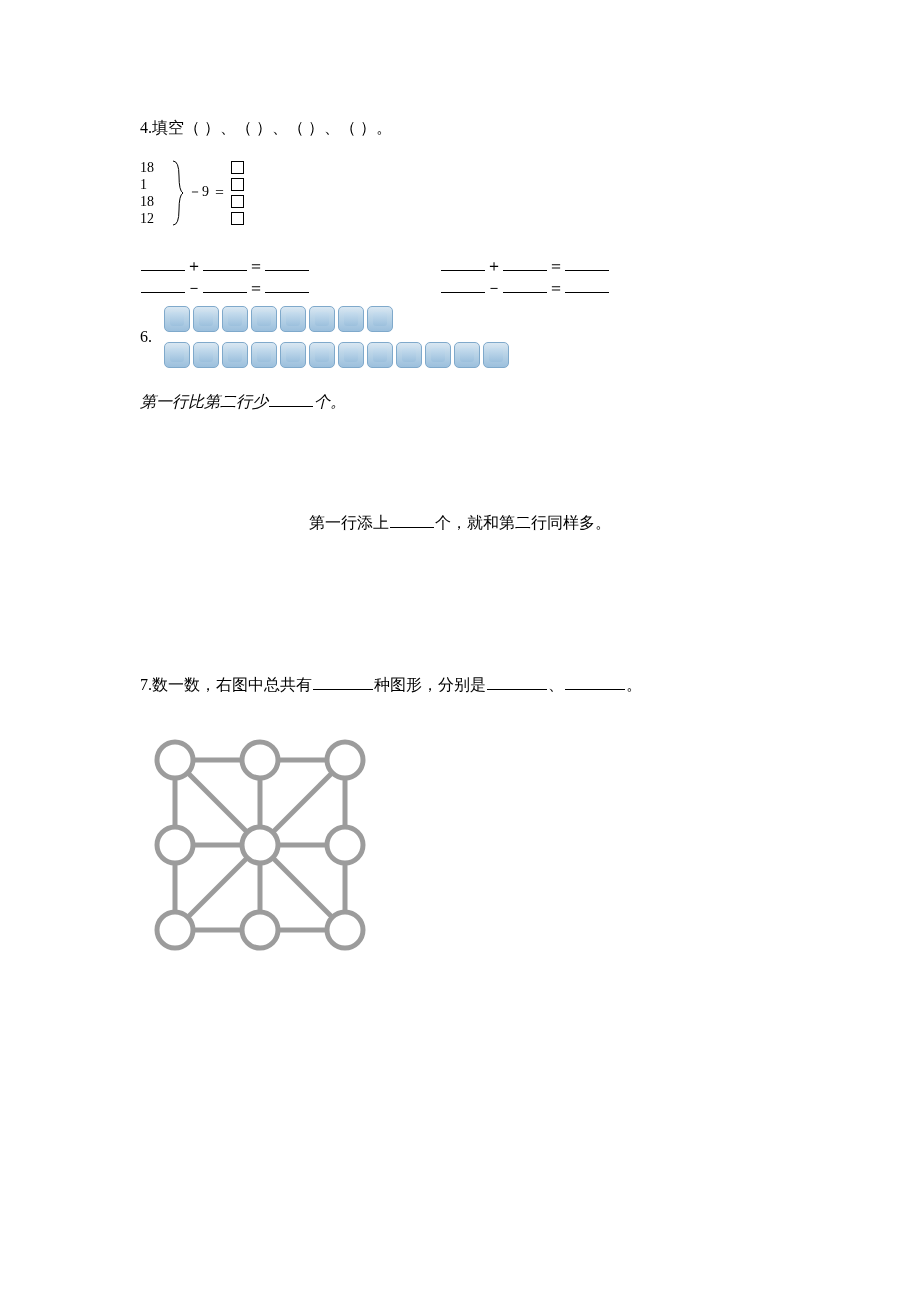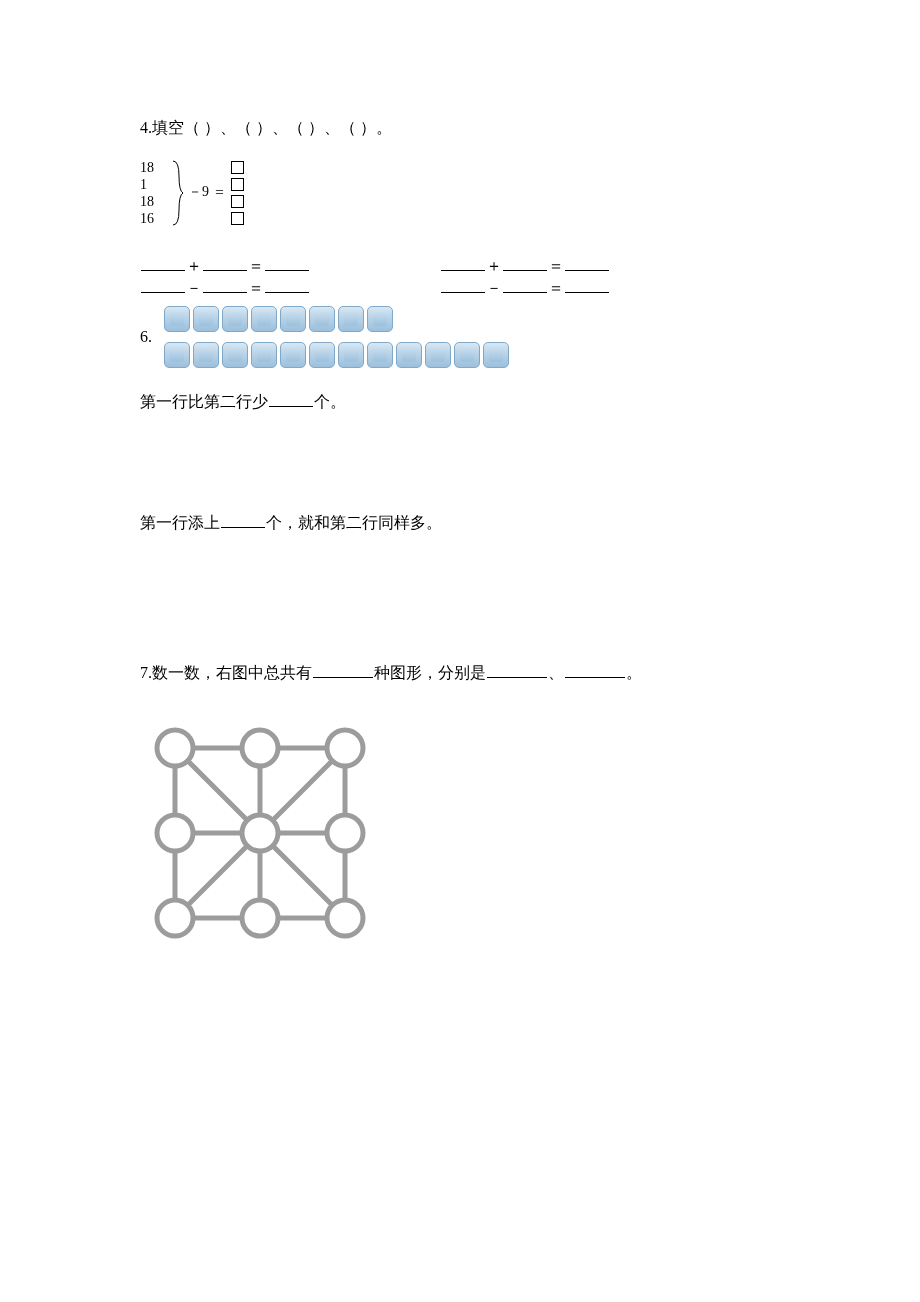--- a/index.html
+++ b/index.html
@@ -38,38 +38,38 @@
     position:relative;
     box-sizing:border-box;
   }
   .cube::after{
     content:"";
     position:absolute;
     left:5px;top:5px;right:5px;bottom:5px;
     border-radius:3px;
     background:linear-gradient(180deg,#c7ddee 0%,#9cc0dd 100%);
   }
-  .para{margin:24px 0;}
-  .para-first{margin:10px 0 24px 0;}
+  .para{margin:24px 0;text-align:center;}
+  .para-first{margin:10px 0 24px 0;font-style:italic;}
   .bigskip{height:48px;}
-  .q7{margin-top:4px;}
+  .q7{margin-top:16px;}
   .fig7{margin-top:28px;}
 </style>
 </head>
 <body>
 
 <div class="page">
 
   <p class="q-line">4.填空（     ）、（     ）、（     ）、（     ）。</p>
   <div class="jblock">
     <div class="jnums">
       <span>18</span>
       <span>1</span>
       <span>18</span>
-      <span>16</span>
+      <span>12</span>
     </div>
     <svg width="12" height="68">
       <path d="M1 2 Q7 2 7 17 Q7 32 11 34 Q7 36 7 51 Q7 66 1 66" fill="none" stroke="#000" stroke-width="1"></path>
     </svg>
     <span class="jmid">－9 ＝</span>
     <div class="jboxes">
       <div class="sq"></div>
       <div class="sq"></div>
       <div class="sq"></div>
       <div class="sq"></div>

